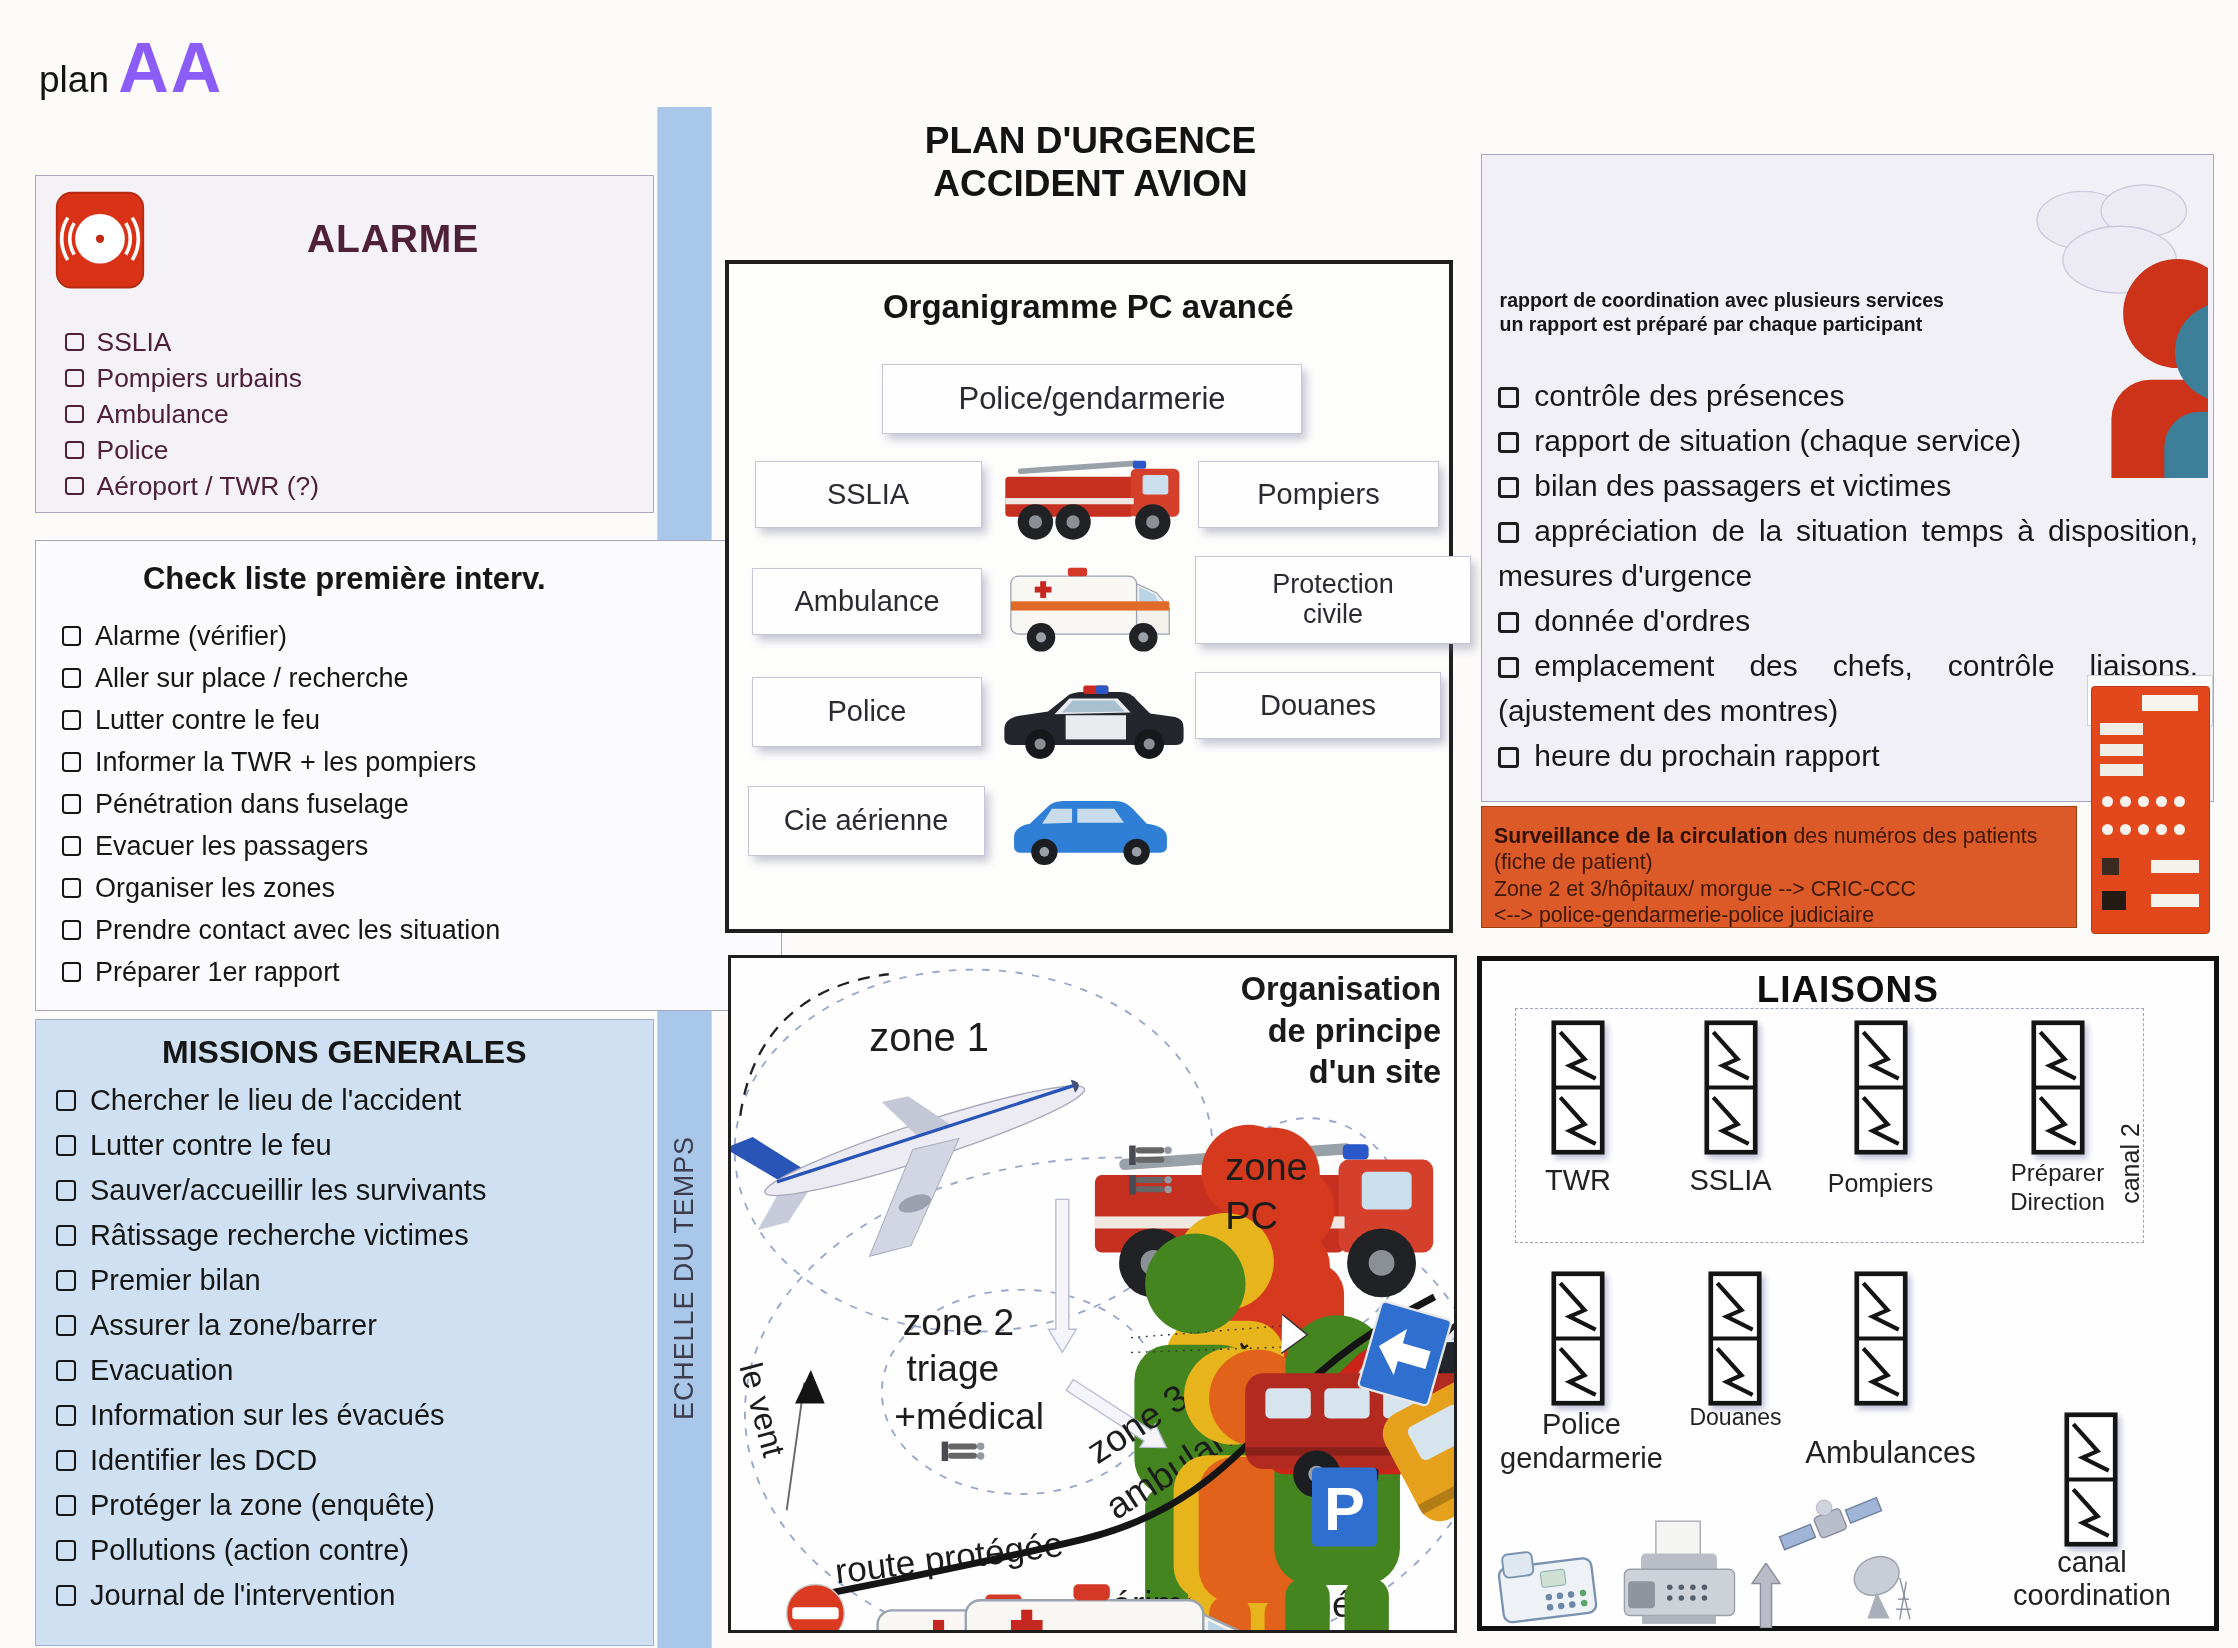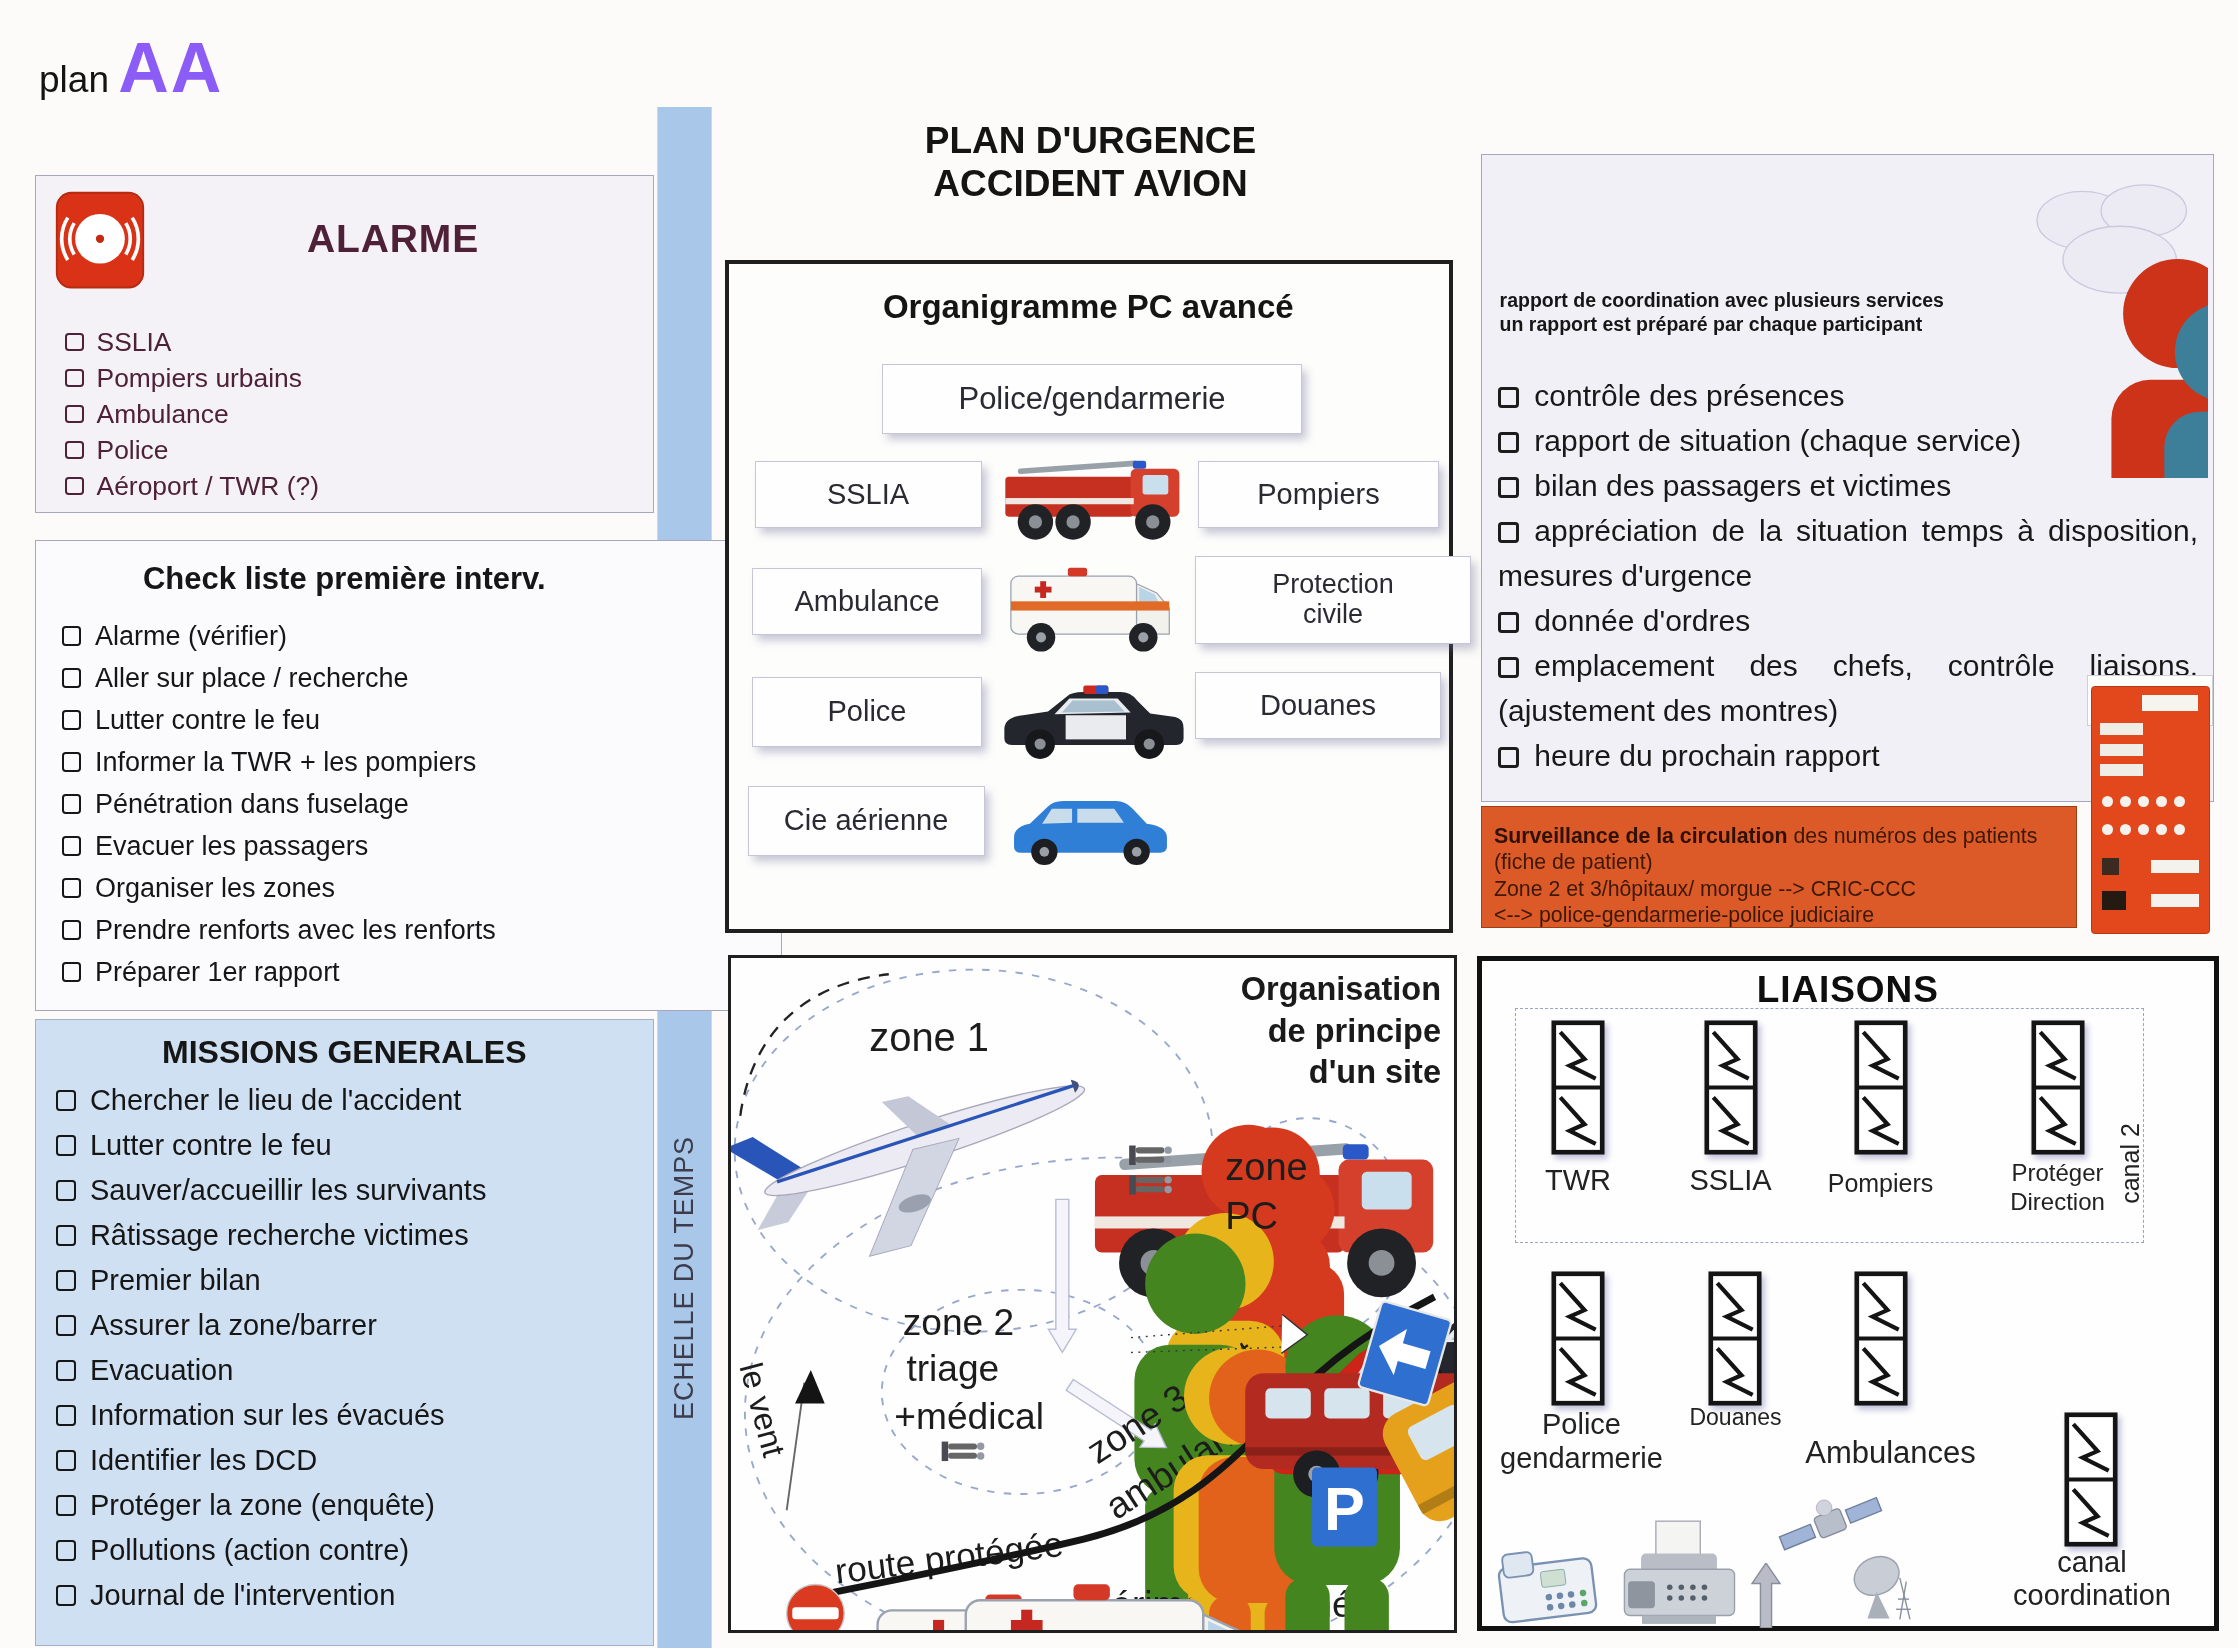--- a/index.html
+++ b/index.html
@@ -189,21 +189,21 @@
       <div class="item" style="height:42px">
           <span class="cb" style="width:19.5px;height:19.5px;margin-right:14px"></span>
           <span>Evacuer les passagers</span>
         </div>
       <div class="item" style="height:42px">
           <span class="cb" style="width:19.5px;height:19.5px;margin-right:14px"></span>
           <span>Organiser les zones</span>
         </div>
       <div class="item" style="height:42px">
           <span class="cb" style="width:19.5px;height:19.5px;margin-right:14px"></span>
-          <span>Prendre renforts avec les renforts</span>
+          <span>Prendre contact avec les situation</span>
         </div>
       <div class="item" style="height:42px">
           <span class="cb" style="width:19.5px;height:19.5px;margin-right:14px"></span>
           <span>Préparer 1er rapport</span>
         </div>
     </div>
   </div>
 
   <div class="panel p-missions" style="left:35px;top:1019px;width:619px;height:627px">
     <div class="abs bold ink center" style="left:9.3px;top:14px;width:598px;font-size:32px">MISSIONS GENERALES</div>
@@ -483,21 +483,21 @@
     <svg class="abs shadowed" style="left:372px;top:59px" width="54" height="135" viewBox="0 0 116 290">
         <use href="#radio"></use>
       </svg>
     <svg class="abs shadowed" style="left:549px;top:59px" width="54" height="135" viewBox="0 0 116 290">
         <use href="#radio"></use>
       </svg>
     <div class="abs center" style="left:45px;top:203px;width:102px;font-size:29px;color:#222">TWR</div>
     <div class="abs center" style="left:193px;top:203px;width:111px;font-size:29px;color:#222">SSLIA</div>
     <div class="abs center" style="left:342px;top:208px;width:113px;font-size:25px;color:#222">Pompiers</div>
     <div class="abs center" style="left:514px;top:197px;width:123px;font-size:24px;color:#222;line-height:29px">
-      <div>Protéger</div>
+      <div>Préparer</div>
       <div>Direction</div>
     </div>
     <div class="vtext" style="left:595px;top:189px;width:107px;height:27px;line-height:27px;text-align:center;font-size:25px;color:#222">canal 2</div>
 
     <svg class="abs shadowed" style="left:69px;top:310px" width="54" height="135" viewBox="0 0 116 290">
         <use href="#radio"></use>
       </svg>
     <svg class="abs shadowed" style="left:226px;top:310px" width="54" height="135" viewBox="0 0 116 290">
         <use href="#radio"></use>
       </svg>

